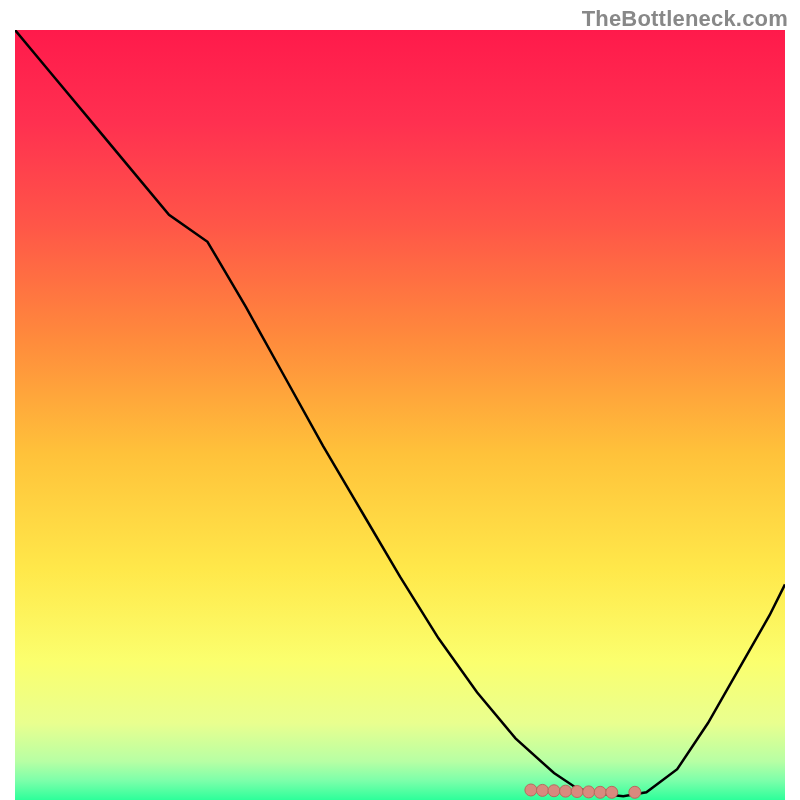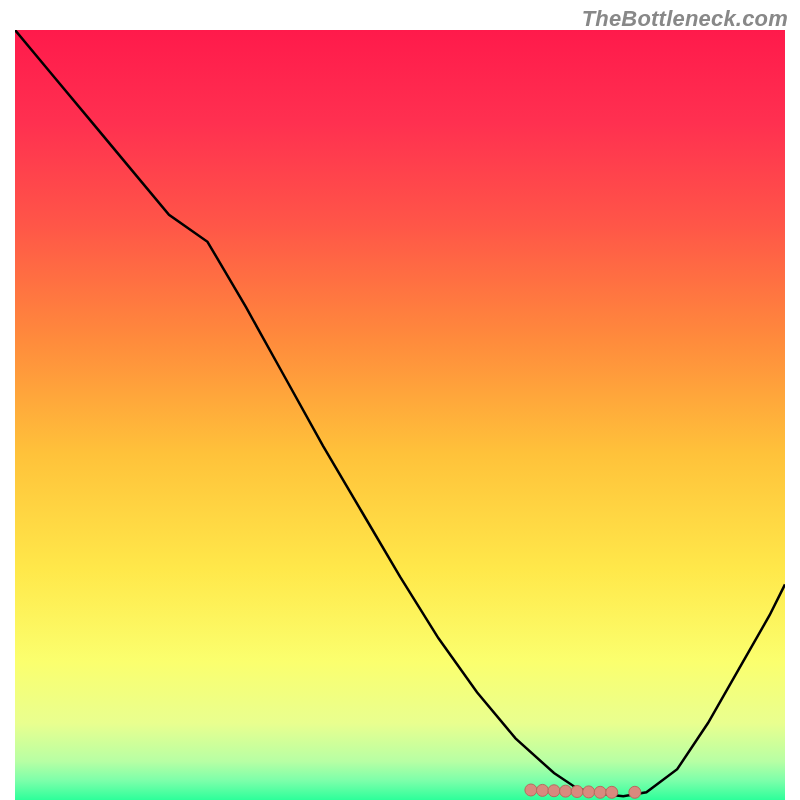--- a/index.html
+++ b/index.html
@@ -7,21 +7,20 @@
     padding: 0;
     width: 800px;
     height: 800px;
     background: #ffffff;
     font-family: Arial, Helvetica, sans-serif;
   }
   .wrap {
     position: relative;
     width: 800px;
     height: 800px;
-    font-style: italic;
   }
   .watermark {
     position: absolute;
     top: 6px;
     right: 12px;
     color: #888888;
     font-size: 22px;
     font-weight: 600;
     letter-spacing: 0.2px;
   }

